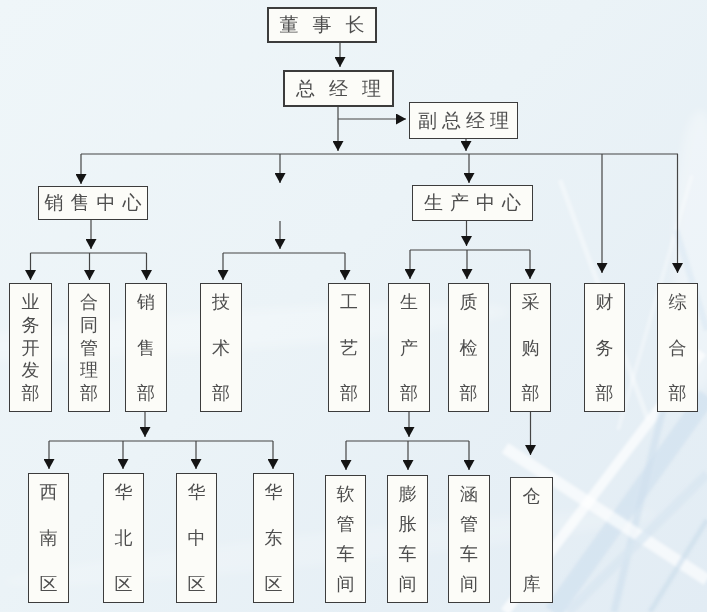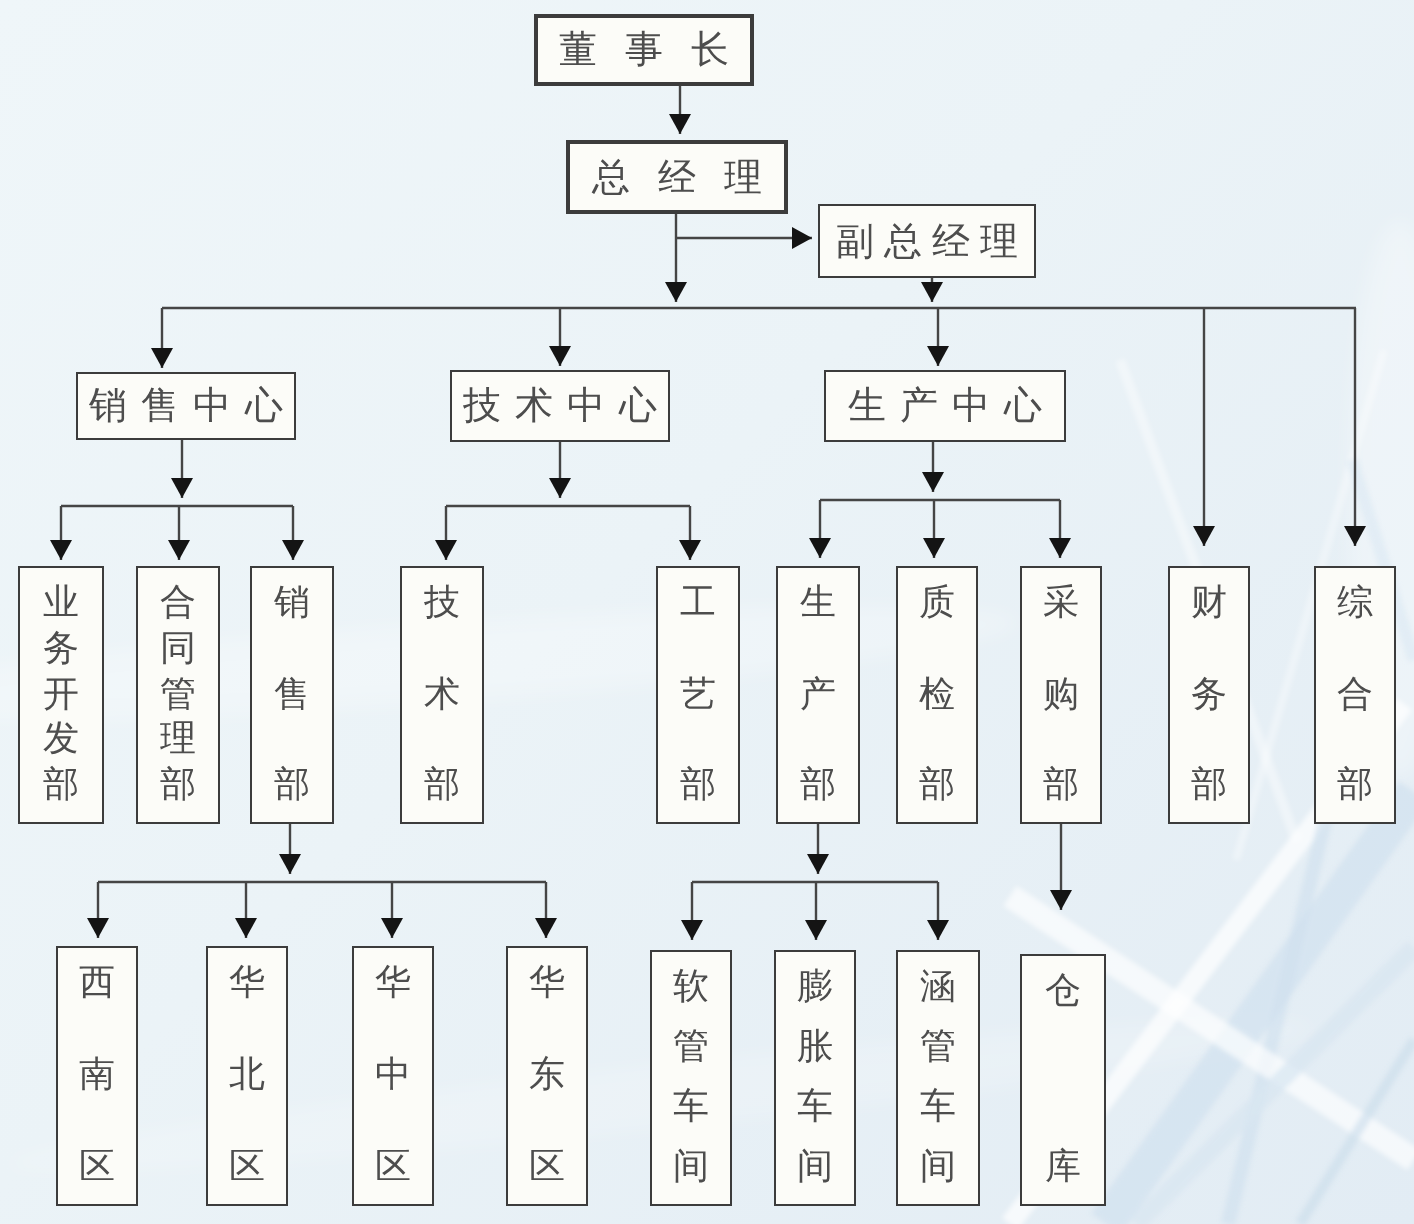--- a/index.html
+++ b/index.html
@@ -109,23 +109,20 @@
   <div class="node h thick ls14" style="left:283px;top:70px;width:111px;height:37px">
     <span class="hl">总经理</span>
   </div>
   <div class="node h ls5" style="left:409px;top:102px;width:109px;height:37px">
     <span class="hl">副总经理</span>
   </div>
 
   <div class="node h ls7" style="left:38px;top:186px;width:110px;height:34px">
     <span class="hl">销售中心</span>
   </div>
-  <div class="node h ls7" style="left:225px;top:185px;width:110px;height:36px">
-    <span class="hl">技术中心</span>
-  </div>
   <div class="node h ls7" style="left:412px;top:185px;width:121px;height:36px">
     <span class="hl">生产中心</span>
   </div>
 
   <div class="node v" style="left:9px;top:283px;width:43px;height:129px">
       <span>业</span>
       <span>务</span>
       <span>开</span>
       <span>发</span>
       <span>部</span>

